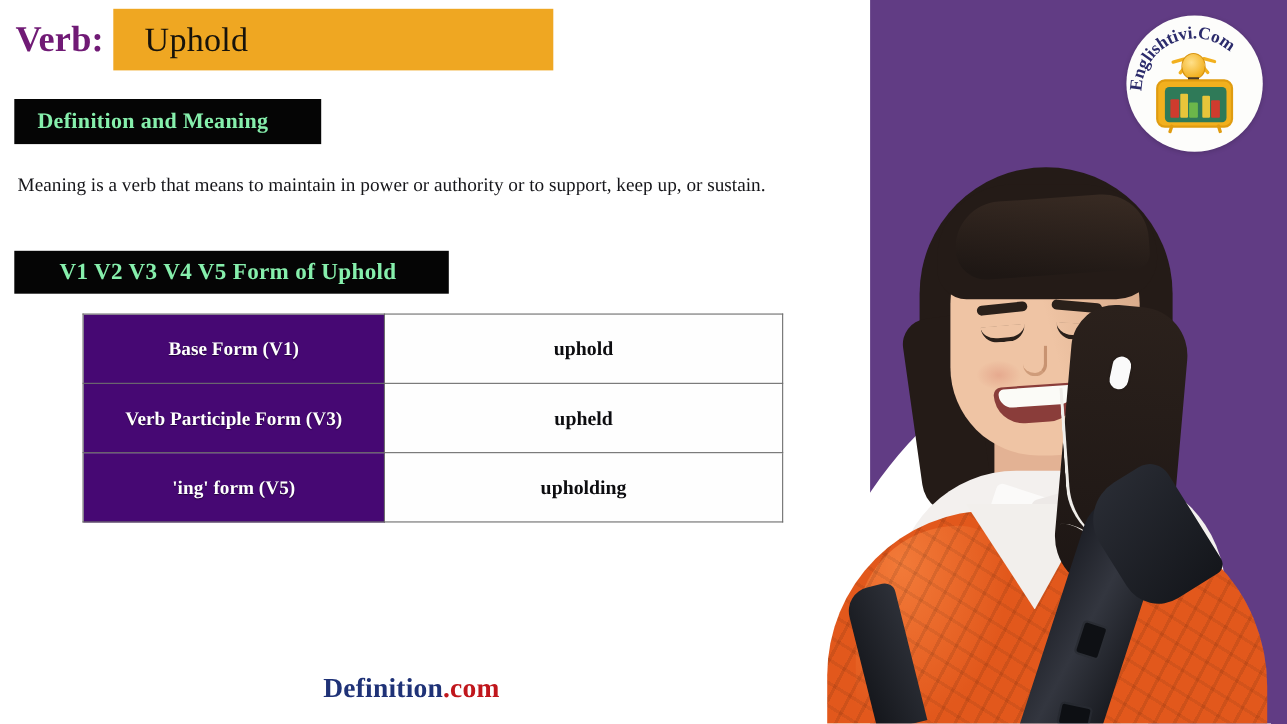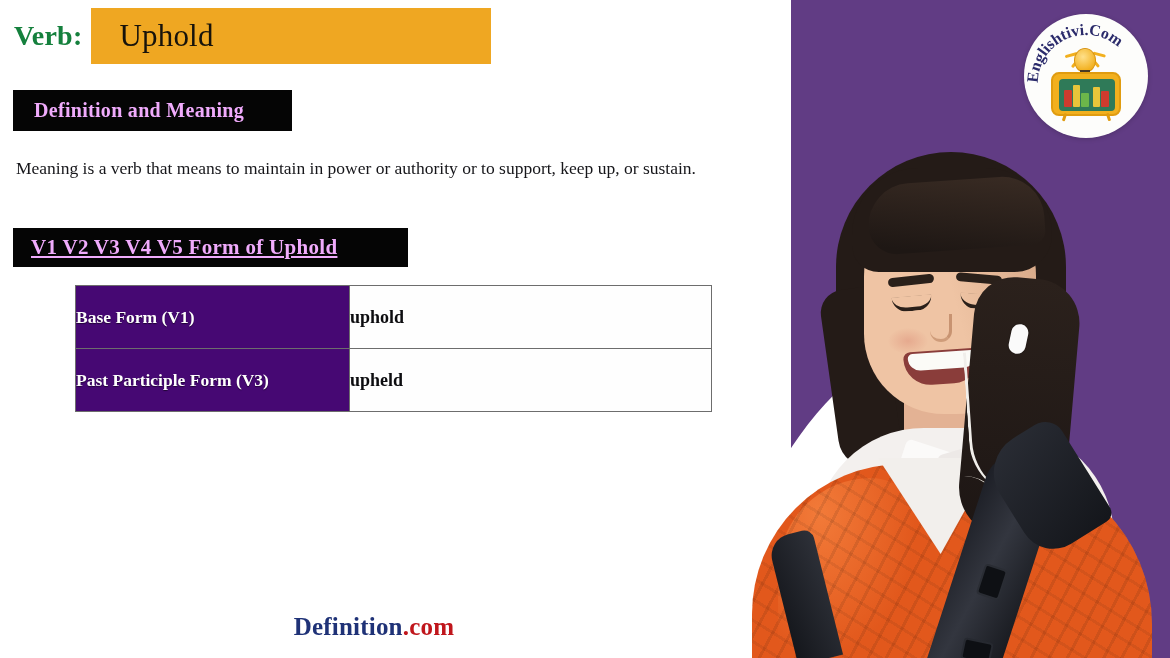--- a/index.html
+++ b/index.html
@@ -306,54 +306,53 @@
 
   
   .content { position: absolute; left: 0; top: 0; z-index: 5; }
 
   .verb-row {
     position: absolute;
     left: 14px; top: 8px;
     display: flex; align-items: center;
   }
   .verb-label {
-    font-size: 28px; font-weight: bold;
-    color: #15803d; letter-spacing: .2px;
+    font-size: 33px; font-weight: bold;
+    color: #701a75; letter-spacing: .2px;
     padding-right: 9px;
   }
   .verb-chip {
     width: 400px; height: 56px;
     background: #EFA722;
     display: flex; align-items: center;
   }
   .verb-chip span {
     font-size: 31px; color: #17130b;
     padding-left: 28px; letter-spacing: .2px;
   }
 
   .black-tag {
     position: absolute;
     background: #050505;
-    color: #f0abfc;
+    color: #86efac;
     font-weight: bold;
     display: flex; align-items: center;
     letter-spacing: .3px;
   }
   .tag-definition {
     left: 13px; top: 90px;
     width: 279px; height: 41px;
     font-size: 20px;
     padding-left: 21px;
   }
   .tag-forms {
     left: 13px; top: 228px;
     width: 395px; height: 39px;
     font-size: 21px;
-    padding-left: 18px;
-    text-decoration: underline;
+    padding-left: 41px;
   }
 
   .definition-text {
     position: absolute;
     left: 16px; top: 153px;
     width: 778px;
     font-size: 17.5px;
     line-height: 30px;
     color: #16161a;
   }
@@ -362,21 +361,21 @@
   .forms-table {
     position: absolute;
     left: 75px; top: 285px;
     width: 636px;
     border-collapse: collapse;
     table-layout: fixed;
   }
   .forms-table td {
     border: 1.6px solid #6d6d6d;
     height: 63px;
-    text-align: left;
+    text-align: center;
     vertical-align: middle;
     font-weight: bold;
   }
   .forms-table td.lbl {
     width: 274px;
     background: #460873;
     color: #ffffff;
     font-size: 17.5px;
     text-shadow: 0 1px 1px rgba(0,0,0,.55);
   }
@@ -492,22 +491,26 @@
 
     <div class="black-tag tag-forms">V1 V2 V3 V4 V5 Form of Uphold</div>
 
     <table class="forms-table">
       <tbody>
         <tr>
           <td class="lbl">Base Form (V1)</td>
           <td class="val">uphold</td>
         </tr>
         <tr>
-          <td class="lbl">Past Participle Form (V3)</td>
+          <td class="lbl">Verb Participle Form (V3)</td>
           <td class="val">upheld</td>
+        </tr>
+        <tr>
+          <td class="lbl">'ing' form (V5)</td>
+          <td class="val">upholding</td>
         </tr>
       </tbody>
     </table>
 
     <div class="footer-brand">
       <span class="b1">Definition</span><span class="b2">.com</span>
     </div>
 
   </div>
 </div>

